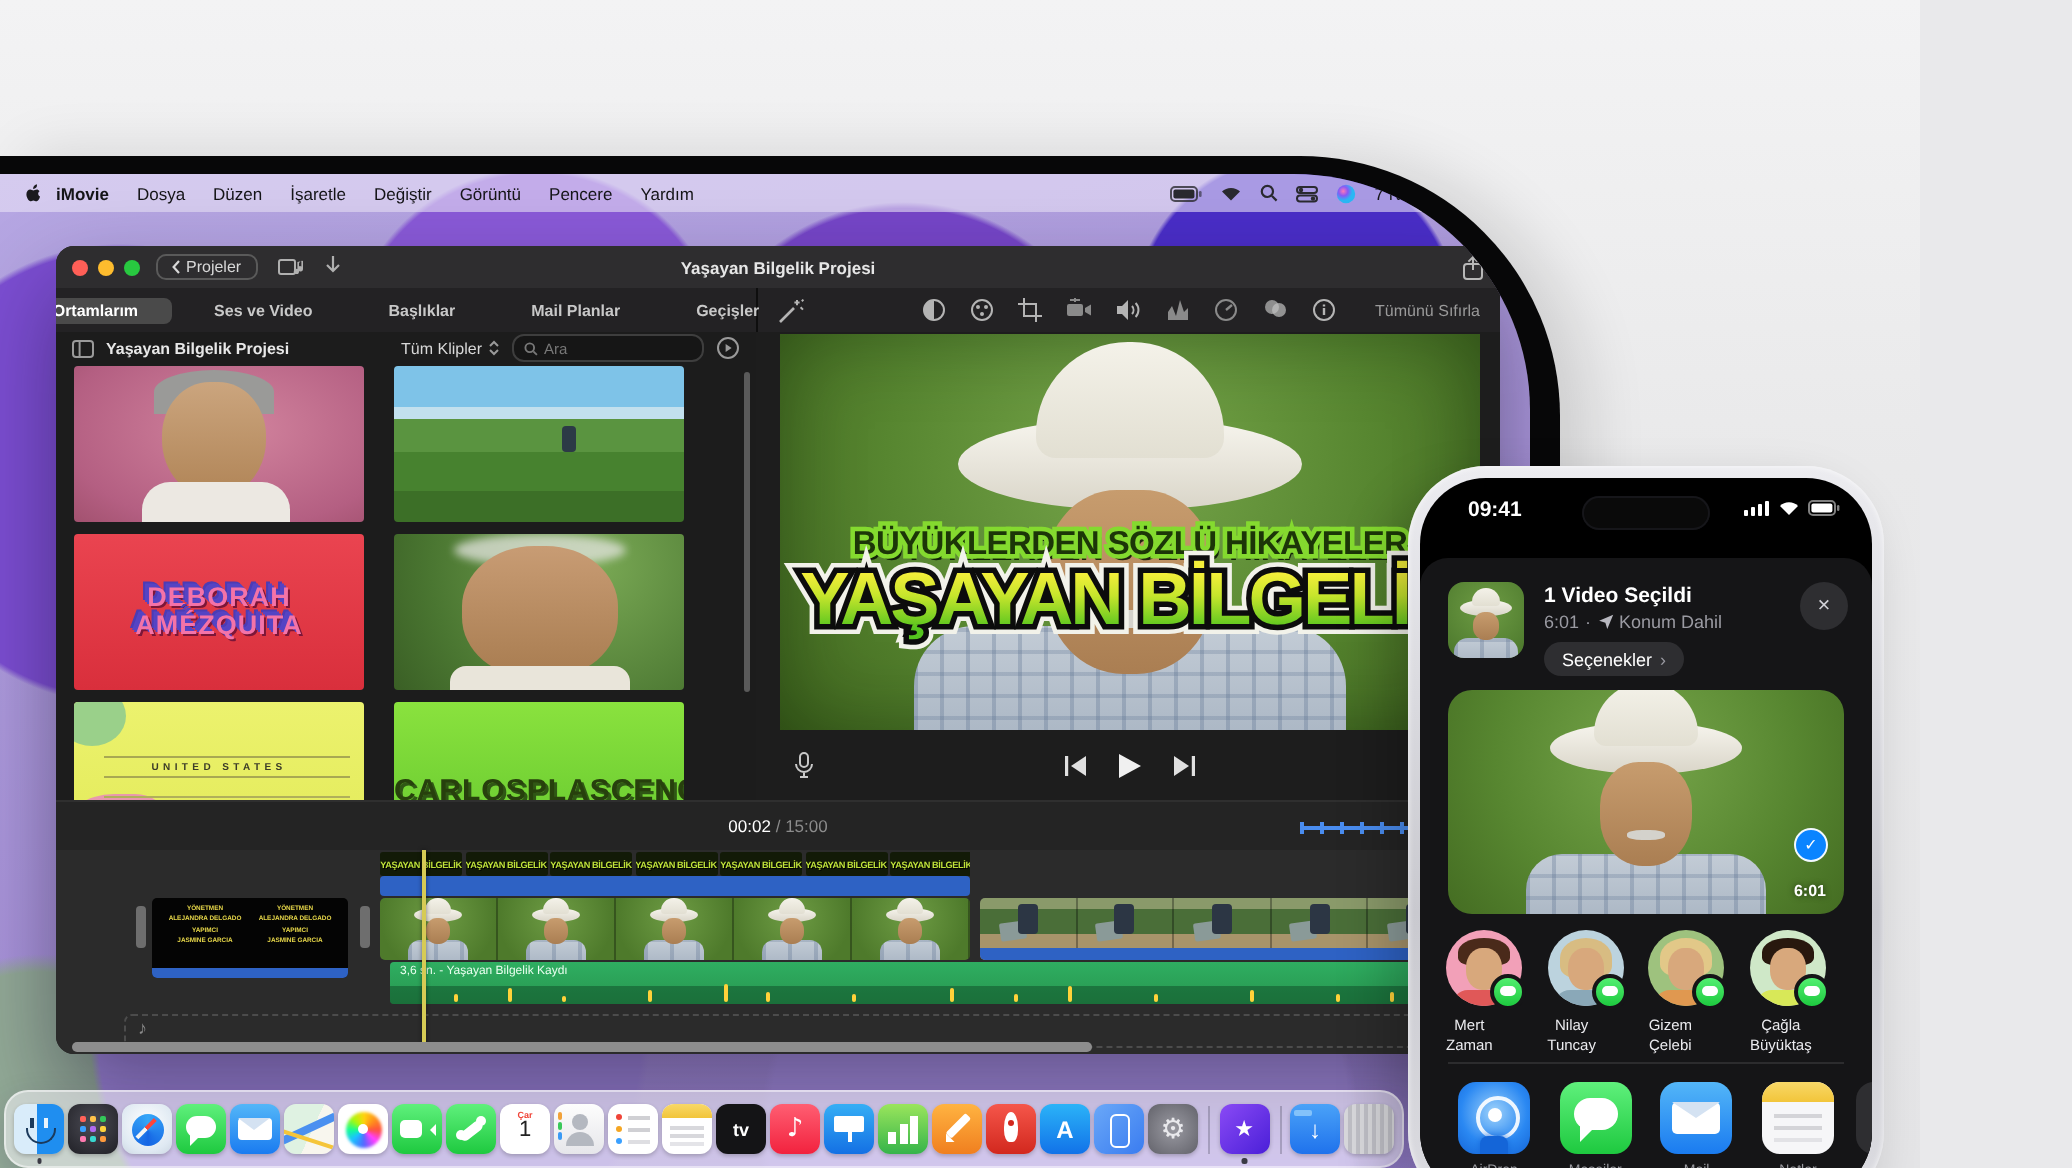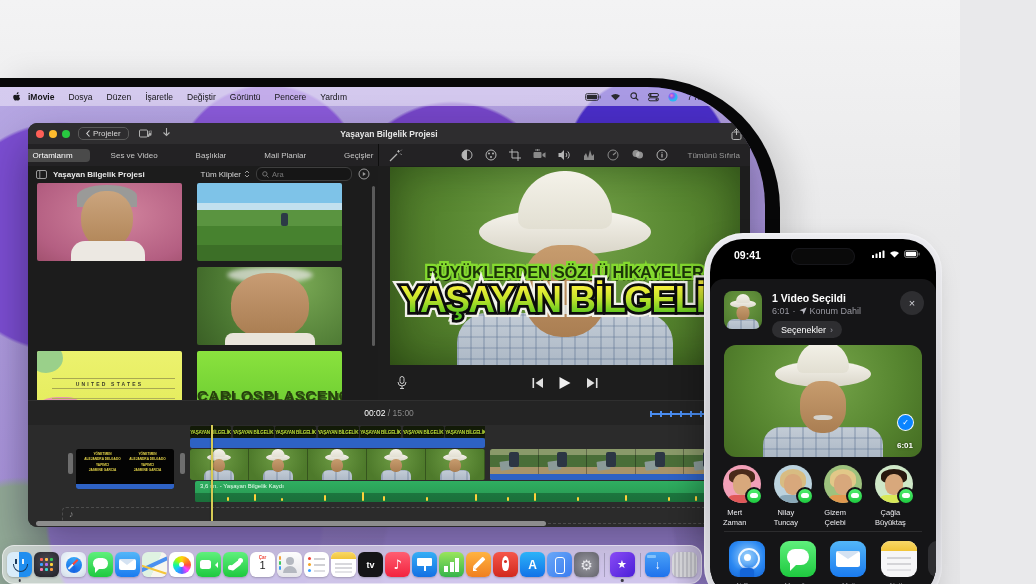--- a/index.html
+++ b/index.html
@@ -31,21 +31,21 @@
   .tl-dots{display:flex;gap:5px;margin-right:8px;}
   .tl-dot{width:8px;height:8px;border-radius:50%;}
   .dot-red{background:#ff5f57;}.dot-yellow{background:#febc2e;}.dot-green{background:#28c840;}
   .back-btn{display:flex;align-items:center;gap:3px;border:1px solid #5a5a5a;border-radius:5px;padding:1px 7px;color:#d8d8d8;font-size:8px;justify-content:flex-end;}
   .tb-ic{margin-left:10px;color:#b0b0b0;}
   .win-title{position:absolute;left:0;right:0;text-align:center;font-size:8.5px;font-weight:600;color:#e6e6e6;pointer-events:none;}
   .share-btn{margin-left:auto;}
   
   .tabsrow{position:absolute;left:0;top:21px;right:0;height:22px;background:#232224;border-bottom:1px solid #0e0e0e;display:flex;}
   .tabs-left{width:350px;display:flex;align-items:center;justify-content:center;gap:4px;border-right:1px solid #0e0e0e;}
-  .tab{font-size:8px;color:#c8c8c8;padding:2px 17px;border-radius:4px;white-space:nowrap;}
+  .tab{font-size:8px;color:#c8c8c8;padding:2px 17px;border-radius:4px;white-space:nowrap;font-weight:bold;}
   .tab.active{background:#4a4a4a;color:#fff;}
   .viewer-head{flex:1;display:flex;align-items:center;padding:0 10px;position:relative;}
   .vh-center{position:absolute;left:0;right:0;display:flex;justify-content:center;gap:12px;align-items:center;pointer-events:none;}
   .vh-center .vico{pointer-events:auto;}
   .vico{display:block;}
   .reset-all{margin-left:auto;font-size:8px;color:#9a9a9a;z-index:2;}
   
   .browser{position:absolute;left:0;top:43px;width:350px;height:234px;background:#1c1c1c;overflow:hidden;}
   .br-head{position:absolute;left:0;top:0;right:0;height:16px;display:flex;align-items:center;padding:0 8px;gap:6px;}
   .br-title{font-size:8px;font-weight:600;color:#e8e8e8;white-space:nowrap;}
@@ -449,20 +449,24 @@
           </div>
 
           <div class="thumb t1 art-pink">
               <div class="hair"></div>
               <div class="face"></div>
               <div class="shirt"></div>
             </div>
           <div class="thumb t2 art-field">
               <div class="farmer"></div>
             </div>
+          <div class="thumb t3 card-red">
+            <div class="l">DEBORAH</div>
+            <div class="l">AMÉZQUITA</div>
+          </div>
           <div class="thumb t4 art-closeup">
               <div class="hairw"></div>
               <div class="face"></div>
               <div class="lace"></div>
             </div>
           <div class="thumb t5 art-map">
               <div class="sea"></div>
               <div class="mex"></div>
               <div class="rd"></div>
               <div class="lbl">UNITED STATES</div>

